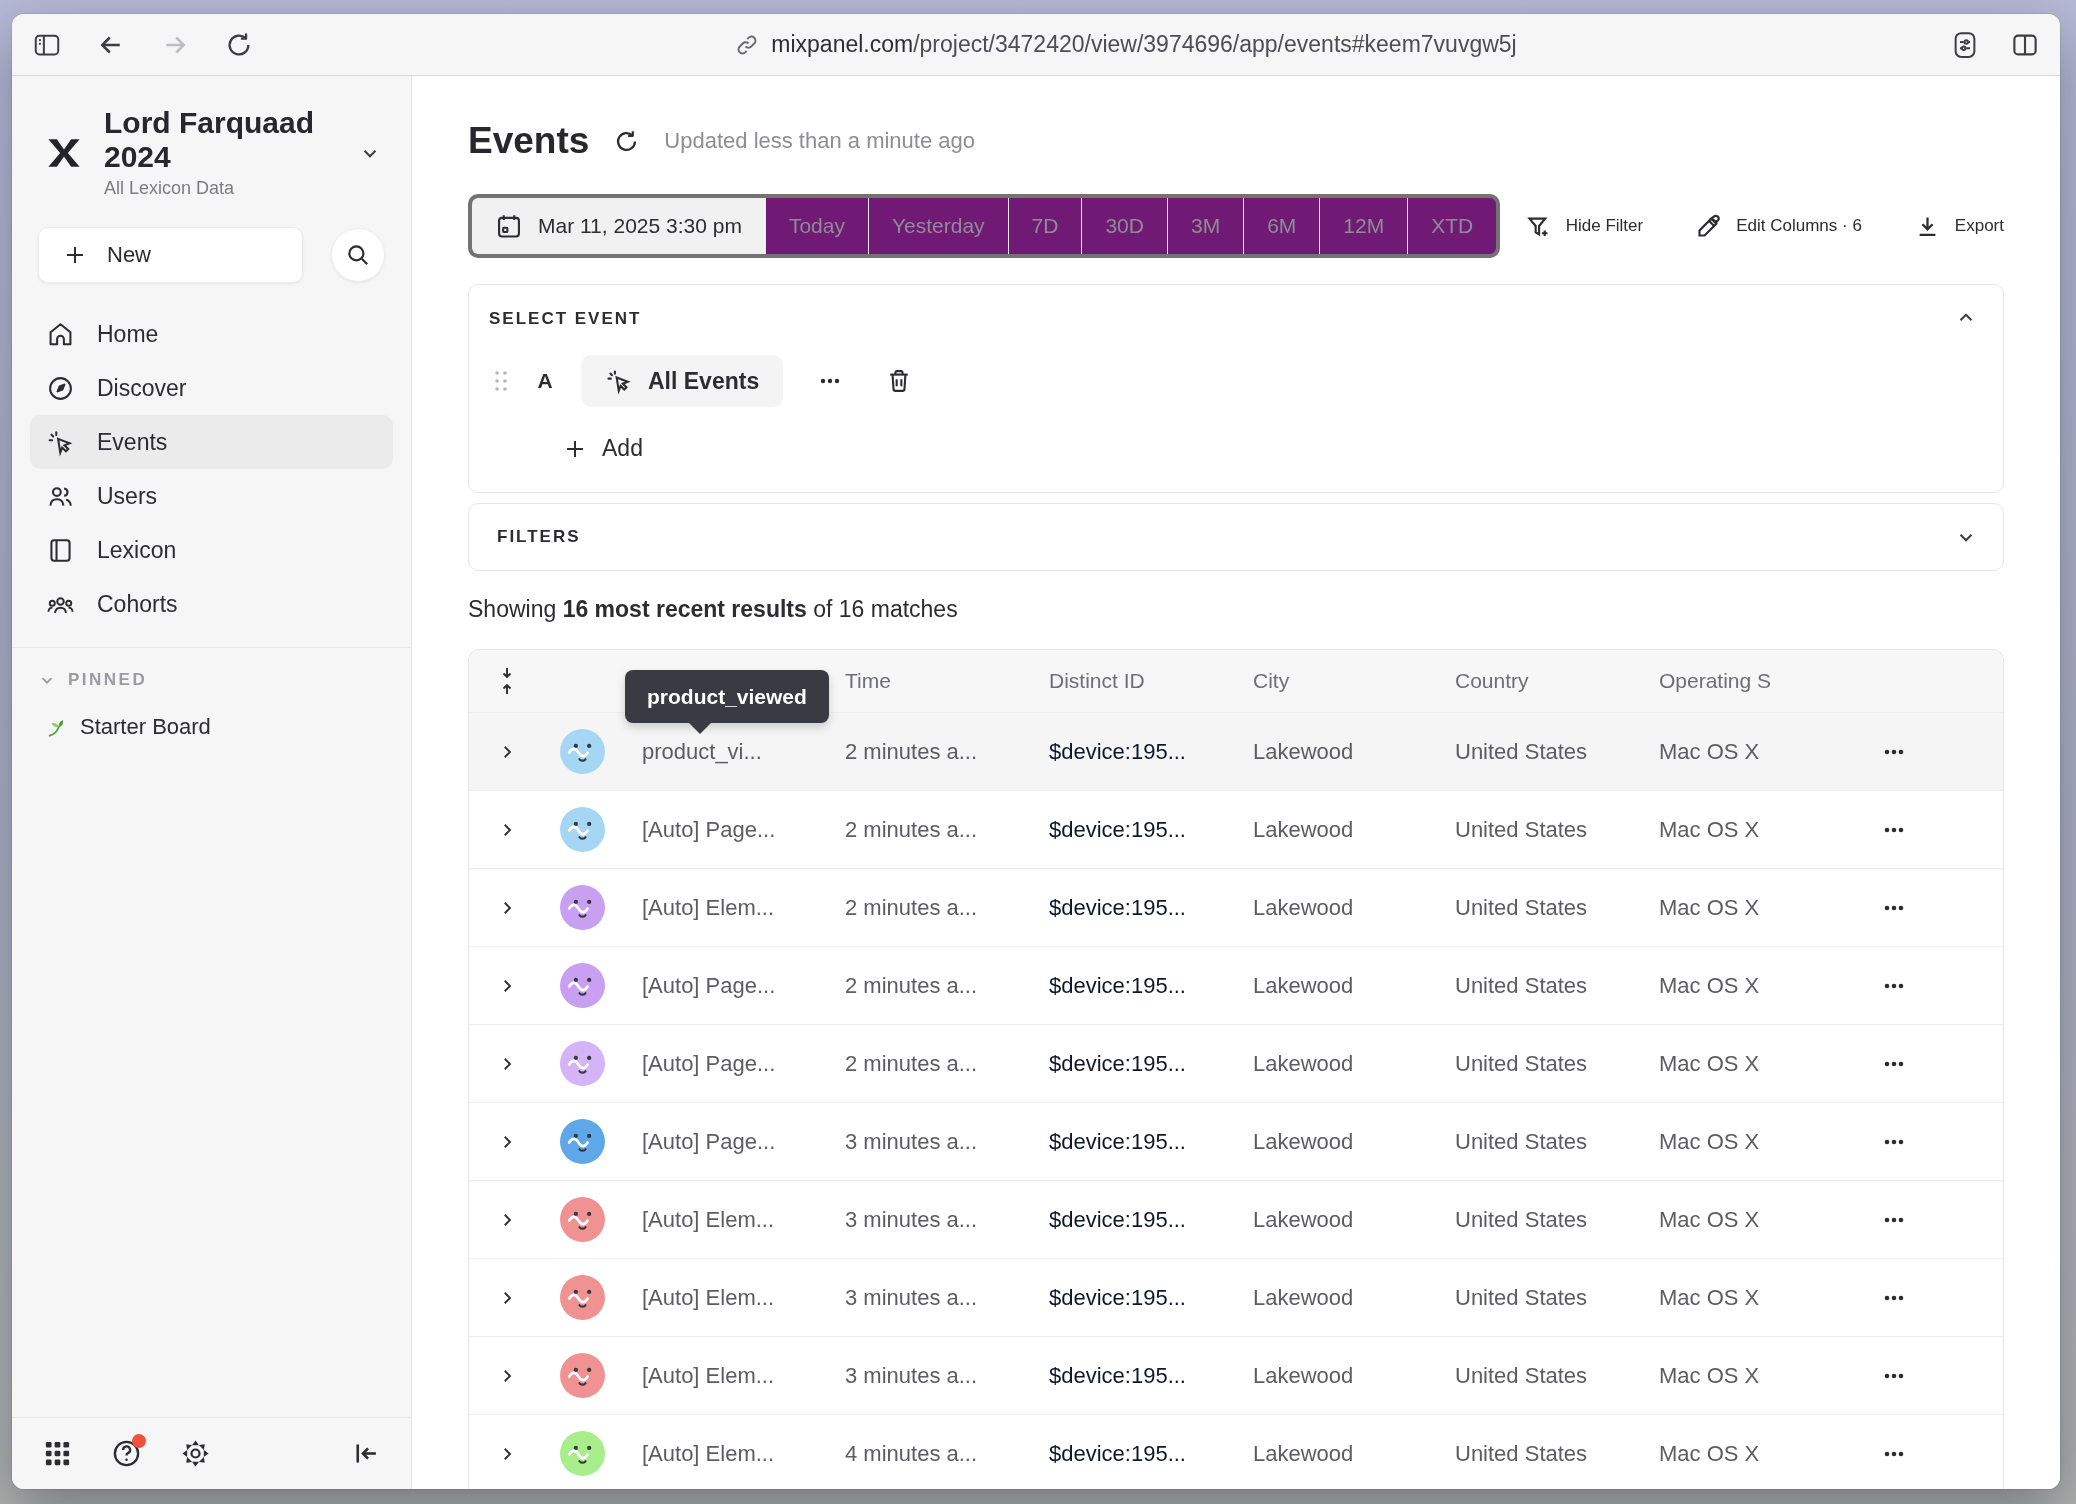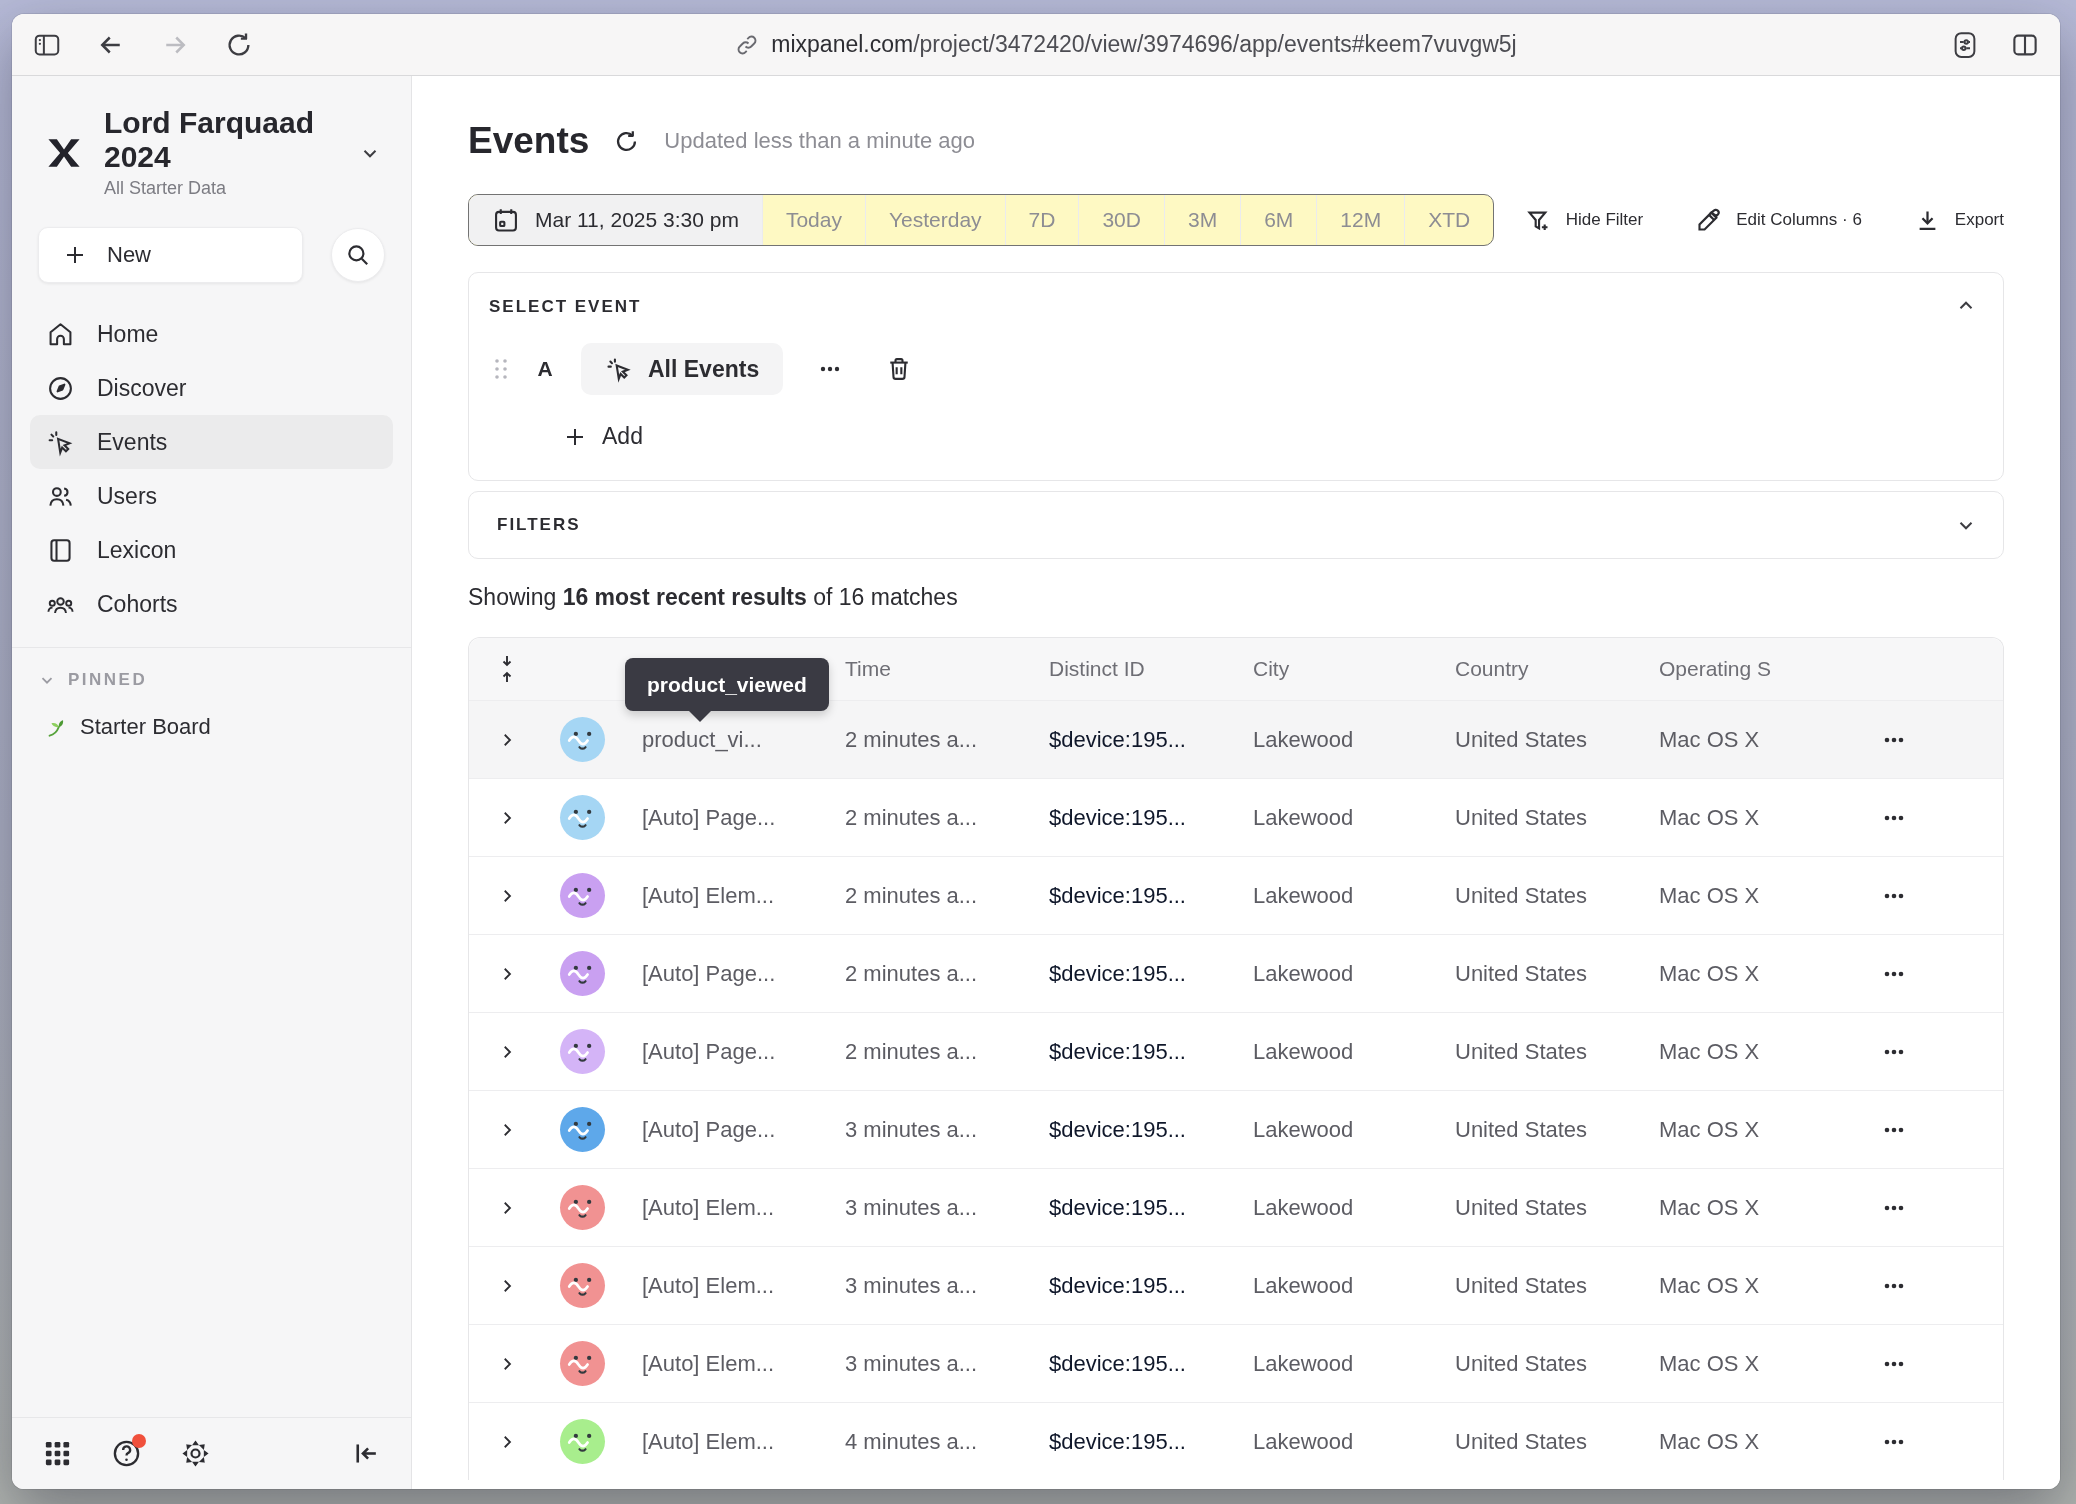--- a/index.html
+++ b/index.html
@@ -76,21 +76,21 @@
   .bottom-ic svg{ width:100%; height:100%; }
   .red-dot{ position:absolute; right:-4px; top:-4px; width:14px; height:14px; border-radius:50%; background:#f0503c; }
   .collapse-ic{ margin-left:auto; }
   
   .main{ flex:1; background:#fff; padding:0 56px; overflow:hidden; position:relative; min-width:0; }
   .page-header{ display:flex; align-items:center; gap:24px; margin-top:44px; }
   .page-title{ font-size:37px; font-weight:700; color:#27272d; }
   .refresh-btn{ width:27px; height:27px; color:#2c2c31; display:inline-flex; cursor:pointer; }
   .updated{ font-size:22px; color:#8d8d94; }
   .controls-row{ display:flex; align-items:center; justify-content:space-between; margin-top:32px; }
-  .date-seg{ display:flex; align-items:stretch; height:52px; border:1px solid #737373; border-radius:10px; overflow:hidden; background:#fef9c3; }
+  .date-seg{ display:flex; align-items:stretch; height:64px; border:4px solid #737373; border-radius:10px; overflow:hidden; background:#701a75; }
   .seg{ display:flex; align-items:center; padding:0 23px; font-size:21px; color:#8d8d93; border-left:1px solid #ebebee; cursor:pointer; white-space:nowrap; }
   .seg:first-child{ border-left:none; }
   .seg.sel{ background:#f1f1f2; color:#2c2c31; gap:15px; font-weight:500; }
   .seg .cal{ width:28px; height:28px; color:#2c2c31; }
   .actions{ display:flex; align-items:center; gap:52px; }
   .action{ display:flex; align-items:center; gap:14px; font-size:17px; color:#2c2c31; cursor:pointer; white-space:nowrap; }
   .action .aic{ width:27px; height:27px; display:inline-flex; }
   
   .card{ border:1px solid #e6e6e8; border-radius:10px; margin-top:26px; padding:24px 20px; position:relative; }
   .card.filters{ margin-top:10px; padding:23px 28px; }
@@ -204,21 +204,21 @@
 
   <div class="app">
 
     <div class="sidebar">
       <div class="project-row">
         <svg class="mp-logo" viewBox="0 0 24 24" fill="currentColor">
             <path d="M3.5 4.5h4.6l3.9 5.6 3.9-5.6h4.6l-6.4 7.5 6.4 7.5h-4.6L12 13.9l-3.9 5.6H3.5l6.4-7.5z"></path>
           </svg>
         <div class="project-meta">
           <div class="project-name">Lord Farquaad 2024</div>
-          <div class="project-sub">All Starter Data</div>
+          <div class="project-sub">All Lexicon Data</div>
         </div>
         <svg class="chev" viewBox="0 0 24 24" fill="none" stroke="currentColor" stroke-width="2.2">
             <path d="m6 9.5 6 6 6-6"></path>
           </svg>
       </div>
 
       <div class="new-row">
         <div class="new-btn">
           <svg style="width:24px;height:24px" viewBox="0 0 24 24" fill="none" stroke="currentColor" stroke-width="2">
               <path d="M12 4v16M4 12h16"></path>

